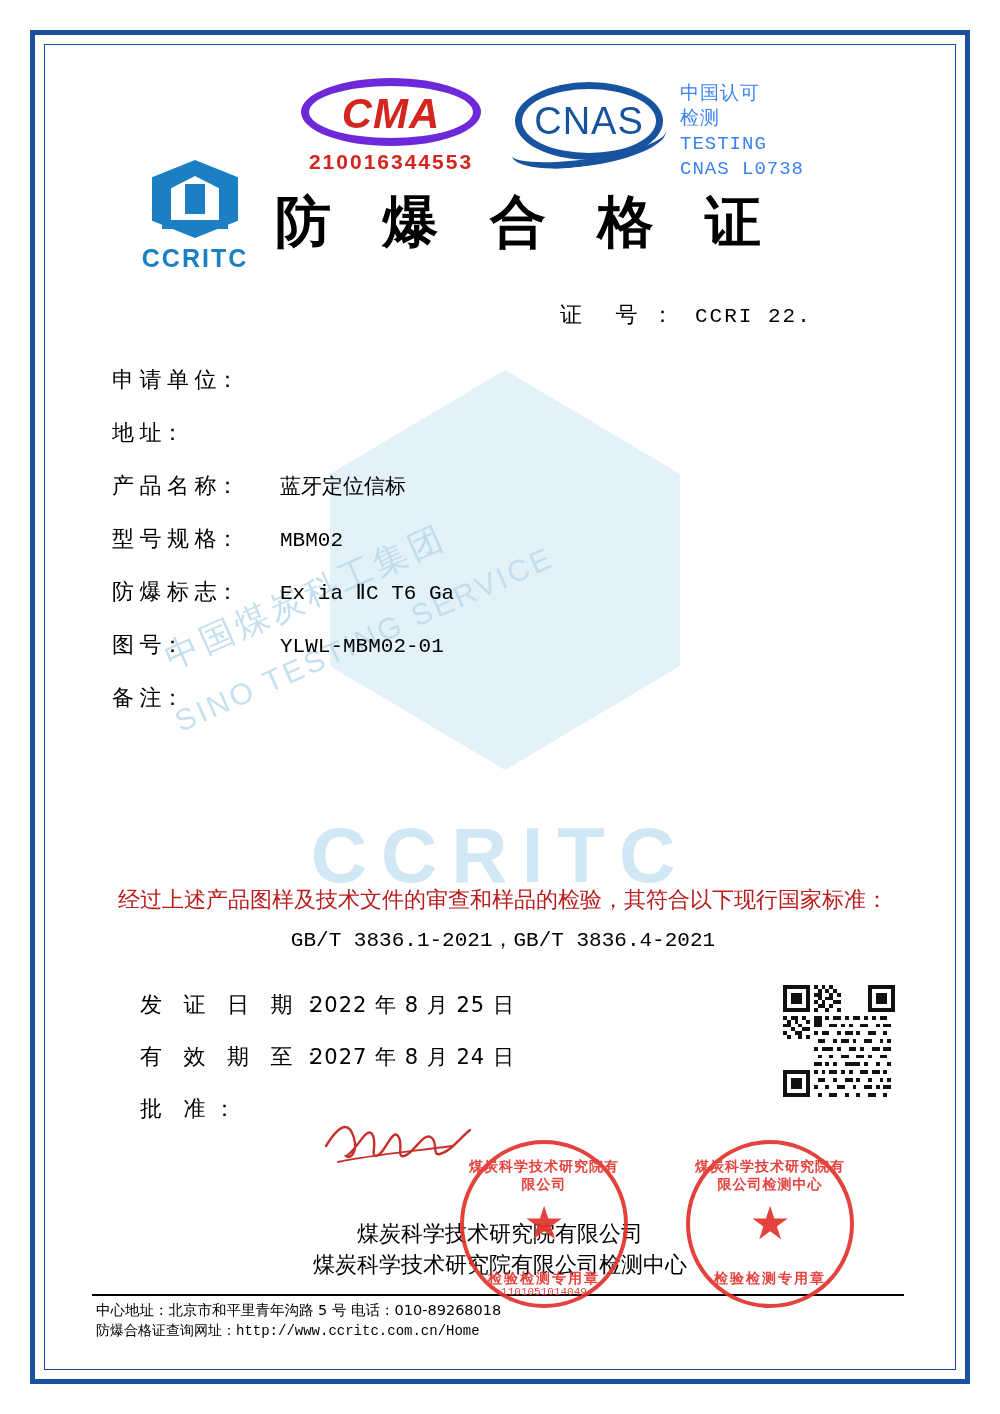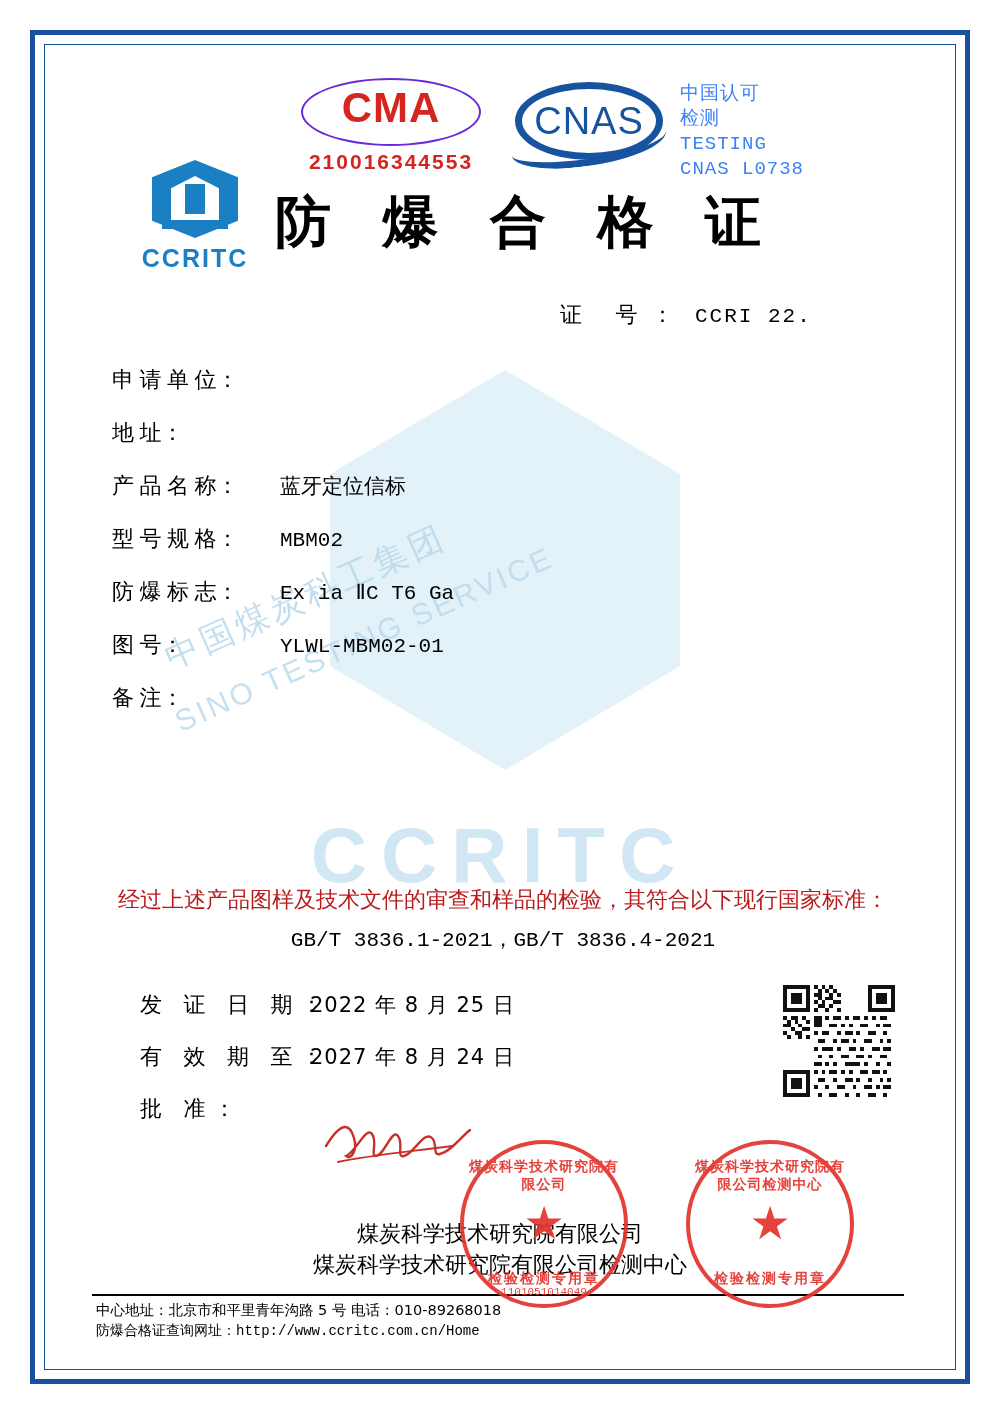--- a/index.html
+++ b/index.html
@@ -131,22 +131,23 @@
   .cma {
     position: absolute;
     left: 296px; top: 78px;
     width: 190px;
     text-align: center;
   }
   .cma .oval {
     position: relative;
     width: 180px; height: 68px;
     margin: 0 auto;
-    border: 2px solid #6d28d9;
+    border: 8px solid #6d28d9;
     border-radius: 50% / 50%;
+    font-style: italic;
   }
   .cma .oval .txt {
     position: absolute;
     left: 0; top: 4px;
     width: 100%;
     font-family: "Liberation Sans", sans-serif;
     font-weight: bold;
     font-size: 42px;
     letter-spacing: 1px;
     color: #d6251e;

